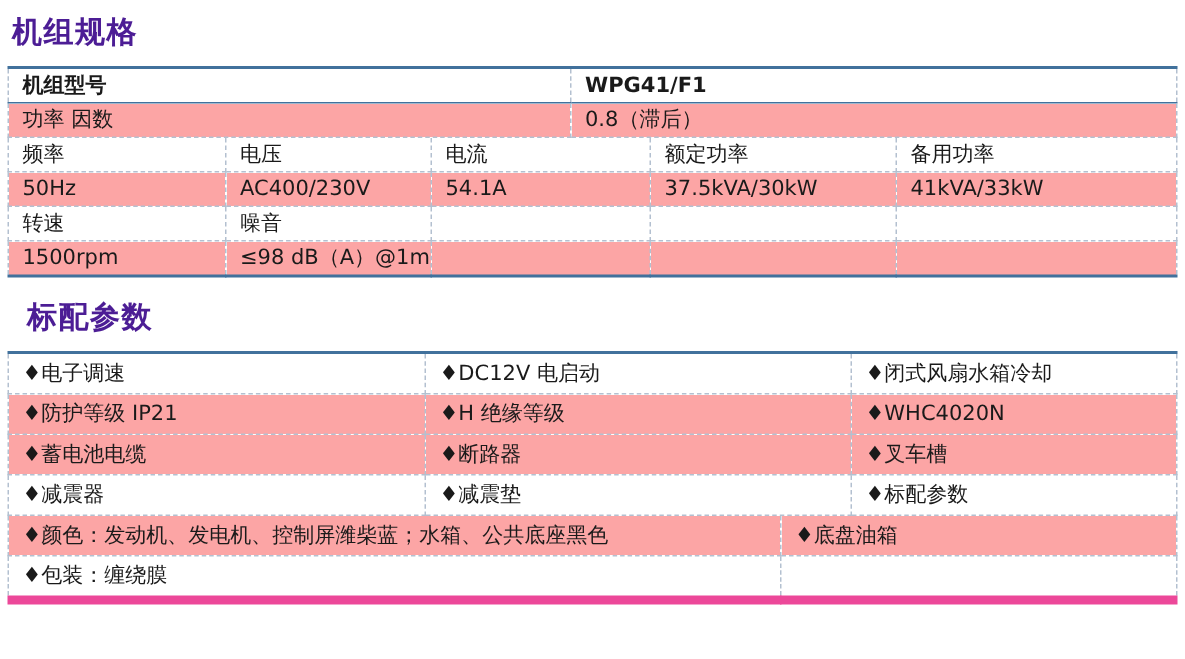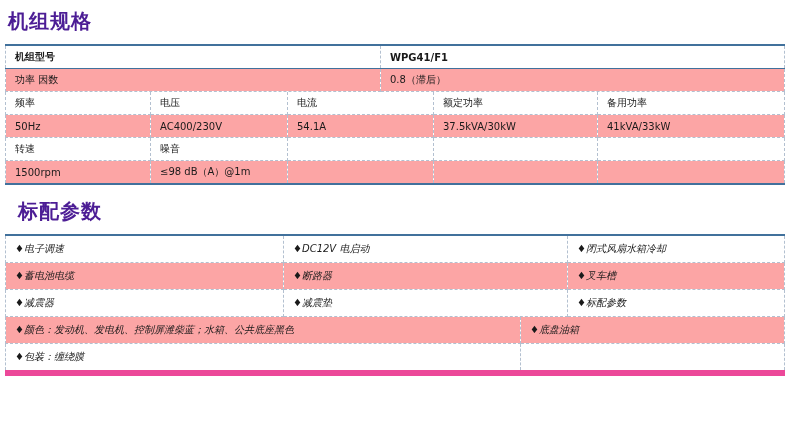--- a/index.html
+++ b/index.html
@@ -20,33 +20,33 @@
   .sec-title.second { margin-top:13px;margin-left:13px; }
 
   table.tbl {
     border-collapse:collapse;
     table-layout:fixed;
     width:780px;
   }
   .tbl td {
     border:1px dashed #b3c0d0;
     padding:0 9px;
-    font-size:10px;
+    font-size:14px;
     vertical-align:middle;
     overflow:hidden;
     white-space:nowrap;
   }
   
   .tbl-a td, .tbl-b td { height:22px; }
   .tbl-a { border-top:2px solid #41719c; }
   .tbl-a .r-head td { border-bottom:1px solid #41719c; font-weight:bold; }
   .tbl-b { border-bottom:2px solid #41719c; }
   .tbl-b tr:first-child td { border-top:none; }
   
-  .tbl-c td, .tbl-d td { height:26px;font-style:italic; }
+  .tbl-c td, .tbl-d td { height:26px; }
   .tbl-c { border-top:2px solid #41719c; }
   .tbl-d { border-bottom:6px solid #ec4899; }
   .tbl-d tr:first-child td { border-top:none; }
 
   tr.r-blue td { background:#fca5a5; }
   tr.r-white td { background:#ffffff; }
   td.c { }
 </style>
 </head>
 <body>
@@ -120,20 +120,25 @@
         <col style="width:284px">
         <col>
       </colgroup>
     <tbody>
         <tr class="r-white">
       <td>♦电子调速</td>
       <td>♦DC12V 电启动</td>
       <td>♦闭式风扇水箱冷却</td>
     </tr>
     <tr class="r-blue">
+      <td>♦防护等级 IP21</td>
+      <td>♦H 绝缘等级</td>
+      <td>♦WHC4020N</td>
+    </tr>
+    <tr class="r-blue">
       <td>♦蓄电池电缆</td>
       <td>♦断路器</td>
       <td>♦叉车槽</td>
     </tr>
     <tr class="r-white">
       <td>♦减震器</td>
       <td>♦减震垫</td>
       <td>♦标配参数</td>
     </tr>
   </tbody>

